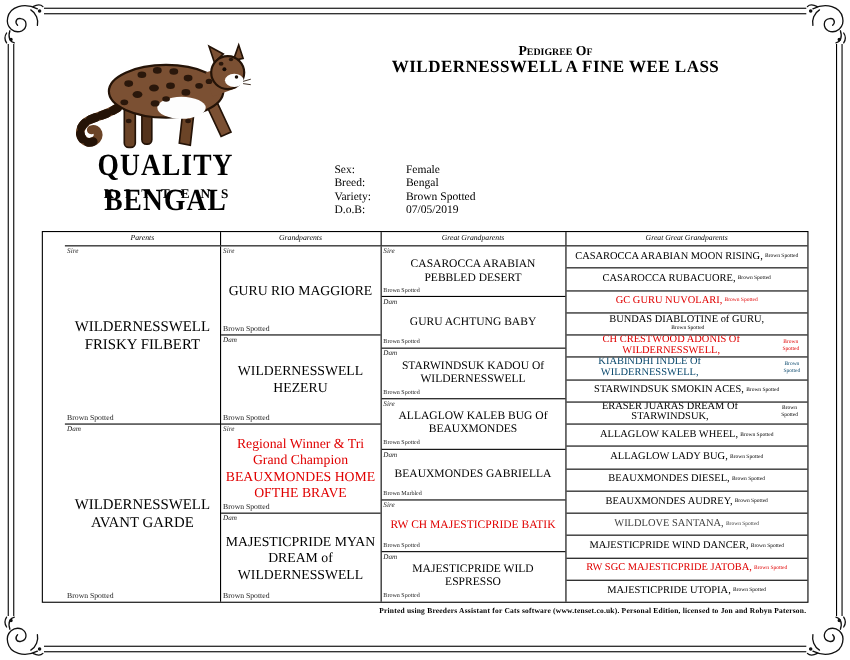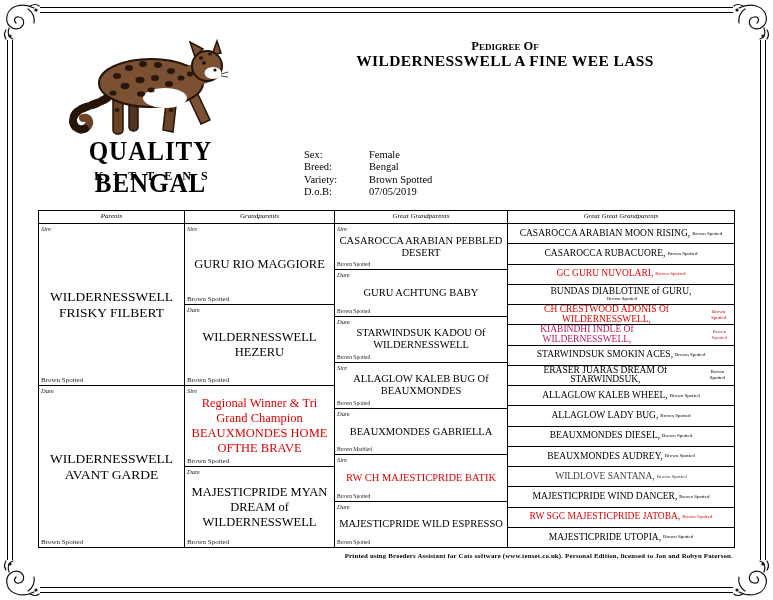--- a/index.html
+++ b/index.html
@@ -29,21 +29,21 @@
          font-size:15.5px;font-weight:700;letter-spacing:.4px;}
 
   
   #info{position:absolute;left:289px;top:149px;font-size:10.5px;line-height:12.4px;}
   #info .irow{display:flex;margin-left:15px;}
   #info .ilabel{width:65px;}
   #info .ivalue{}
 
   
   #ptable{position:absolute;left:38px;top:210px;width:697px;height:338px;
-          border:1px solid #000;box-sizing:border-box;}
+          border:1px solid #000;box-sizing:border-box;padding-left:20px;}
   #phead{display:flex;height:13px;border-bottom:1px solid #000;box-sizing:border-box;}
   .hcell{box-sizing:border-box;border-right:1px solid #000;font-style:italic;font-size:7px;
          text-align:center;line-height:11px;overflow:hidden;}
   .hcell:last-child{border-right:none;}
   #pbody{display:flex;height:323px;}
   .pcol{display:flex;flex-direction:column;box-sizing:border-box;border-right:1px solid #000;}
   .pcol:last-child{border-right:none;}
   .w1{width:146px;} .w2{width:150px;} .w3{width:173px;} .w4{width:226px;}
   .cell{position:relative;flex:1;box-sizing:border-box;border-bottom:1px solid #000;
         display:flex;align-items:center;justify-content:center;text-align:center;
@@ -291,21 +291,21 @@
           <span class="var4">Brown Spotted</span>
         </div>
         <div class="cell c4" style="color: rgb(0, 0, 0); flex-direction: column;">
           <span class="nm4">BUNDAS DIABLOTINE of GURU,</span>
           <span class="var4">Brown Spotted</span>
         </div>
         <div class="cell c4" style="color: rgb(224, 0, 0);">
           <span class="nm4">CH CRESTWOOD ADONIS Of WILDERNESSWELL,</span>
           <span class="var4">Brown Spotted</span>
         </div>
-        <div class="cell c4" style="color: #be185d; gap: 41px;">
+        <div class="cell c4" style="color: #0c4a6e; gap: 41px;">
           <span class="nm4">KIABINDHI INDLE Of WILDERNESSWELL,</span>
           <span class="var4">Brown Spotted</span>
         </div>
         <div class="cell c4" style="color: rgb(0, 0, 0);">
           <span class="nm4">STARWINDSUK SMOKIN ACES,</span>
           <span class="var4">Brown Spotted</span>
         </div>
         <div class="cell c4" style="color: rgb(0, 0, 0);">
           <span class="nm4">ERASER JUARAS DREAM Of STARWINDSUK,</span>
           <span class="var4">Brown Spotted</span>

